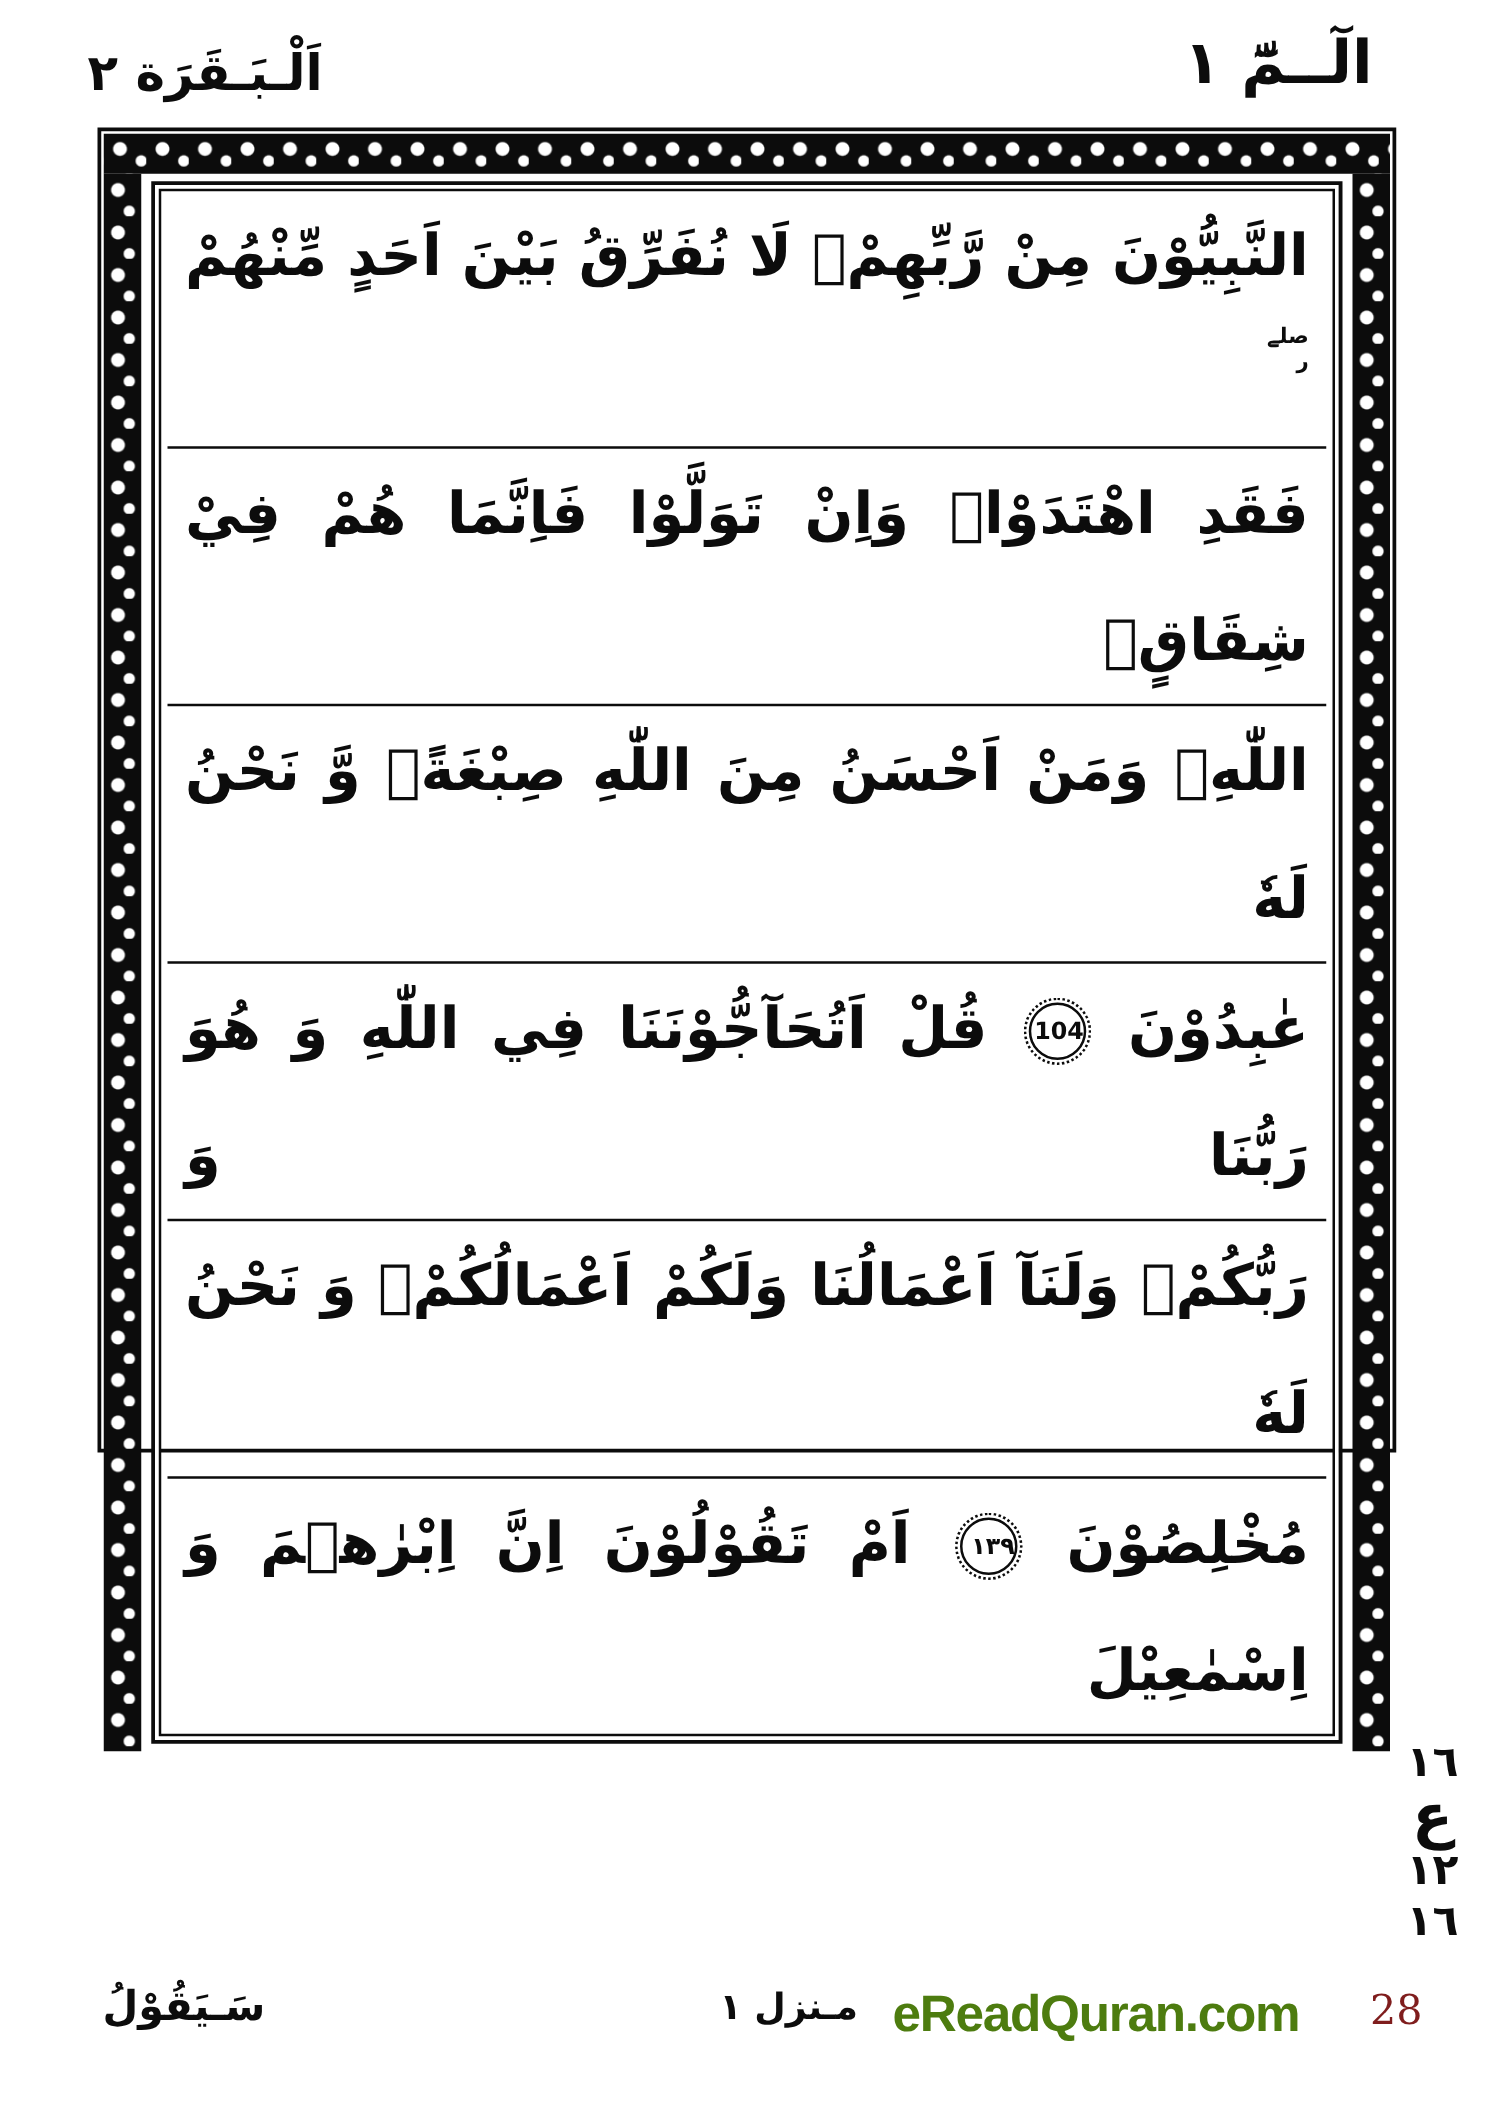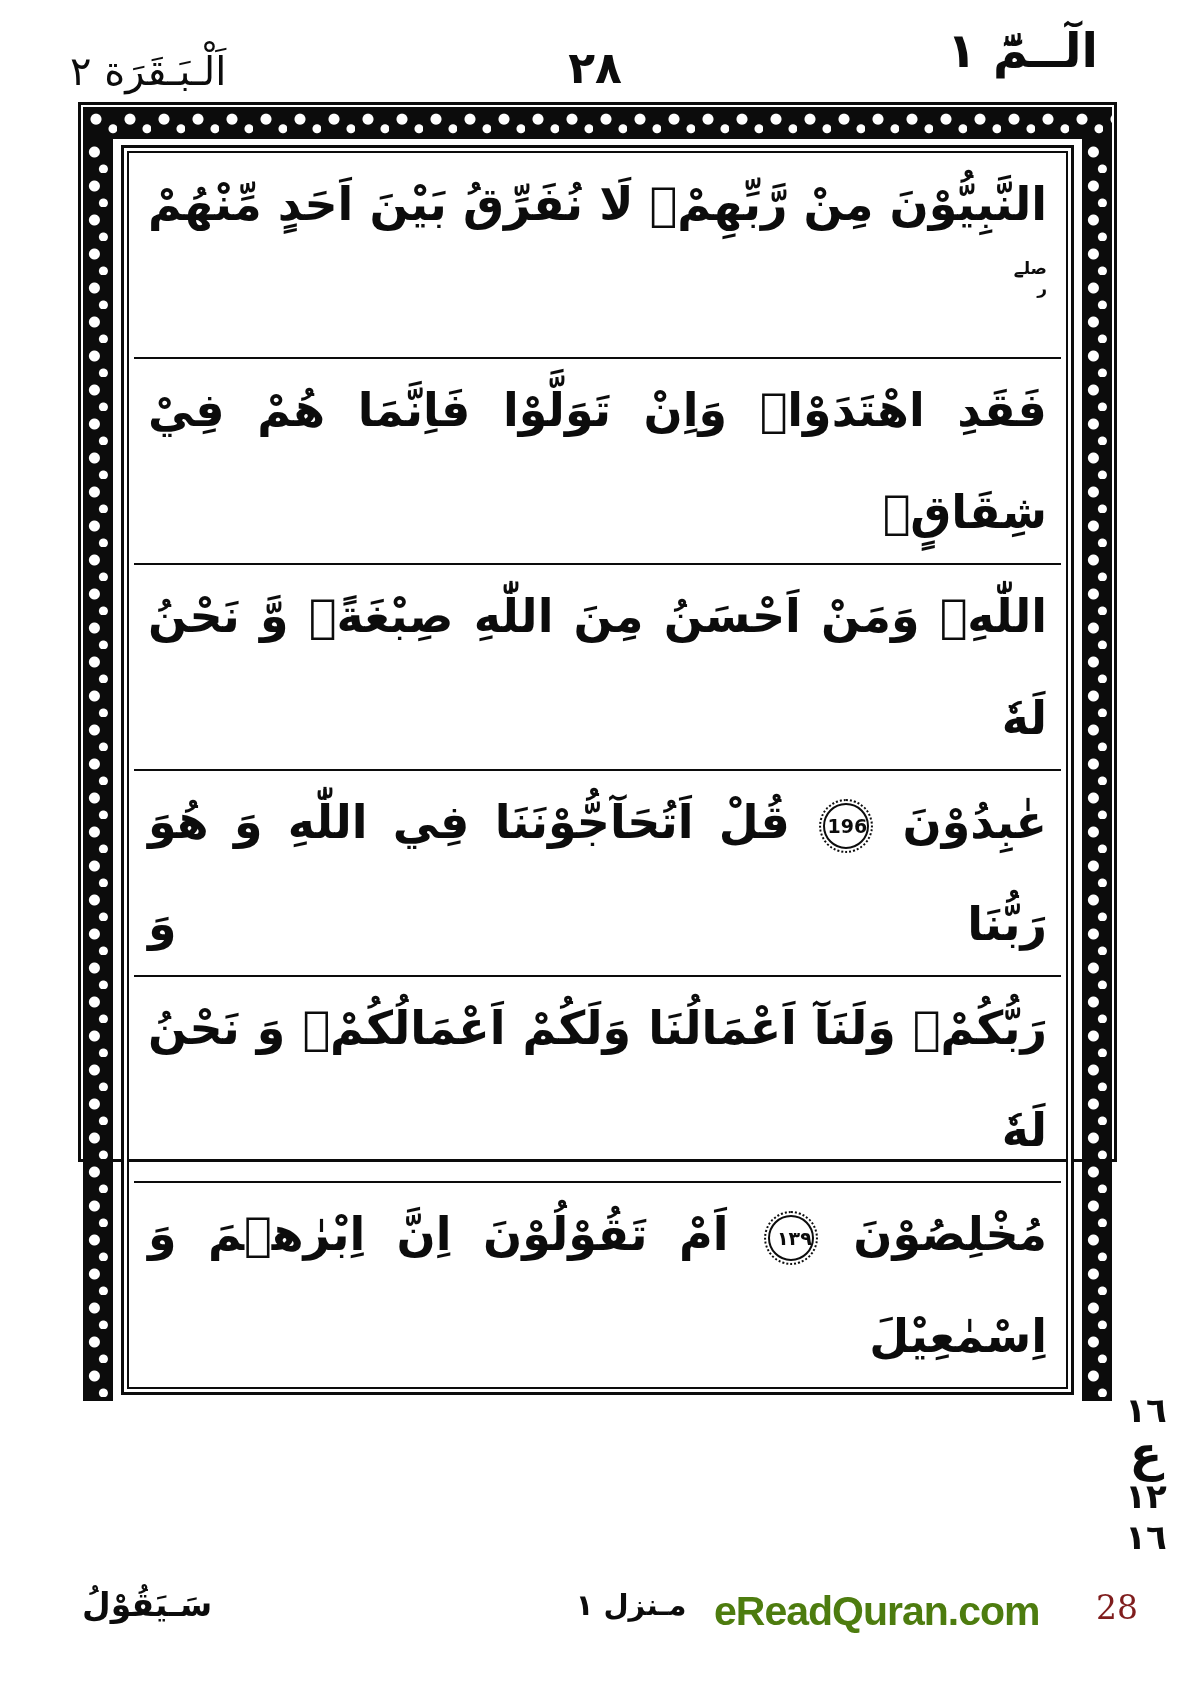--- a/index.html
+++ b/index.html
@@ -2,21 +2,21 @@
 <html><head>
 <meta charset="utf-8">
 <style>
   html,body { margin:0; padding:0; background:#ffffff; }
   .page {
     position:relative; width:1190px; height:1684px; background:#ffffff;
     font-family:"DejaVu Sans", sans-serif; color:#0c0c0c; overflow:hidden;
   }
 
   
-  .hdr-surah { position:absolute; left:70px; top:36px; font-size:40px; font-weight:normal; direction:rtl;margin-top:12px; }
+  .hdr-surah { position:absolute; left:70px; top:36px; font-size:40px; font-weight:bold; direction:rtl; }
   .hdr-pagenum { position:absolute; left:0; right:0; top:42px; text-align:center; font-size:44px; font-weight:bold; }
   .hdr-juz { position:absolute; right:92px; top:22px; font-size:48px; font-weight:bold; direction:rtl;margin-left:12px; }
 
   
   .frame {
     position:absolute; left:78px; top:102px; width:1039px; height:1060px;
     border:3px solid #0c0c0c; padding:2px; box-sizing:border-box; background:#fff;
     display:grid; grid-template-rows:32px 1fr 30px; grid-template-columns:30px 1fr 30px;
   }
   .band { background-color:#0c0c0c; }
@@ -76,35 +76,34 @@
     color:#4d7c0f; font-family:"Liberation Sans", sans-serif; letter-spacing:-1px;
   }
   .pageno { position:absolute; left:1096px; top:1588px; font-size:33px; color:#7f1d1d; font-family:"DejaVu Serif", serif; }
 </style>
 </head>
 <body>
 
 <div class="page">
 
   <div class="hdr-surah">اَلْـبَـقَرَة ٢</div>
-  <div class="hdr-pagenum">٢٨</div>
   <div class="hdr-juz">الٓــمّٓ ١</div>
 
   <div class="frame">
     <div class="band band-top"></div>
     <div class="band band-left"></div>
     <div class="band band-right"></div>
 
     <div class="inner">
       <div class="rows">
           <div class="line"><span class="seg-text">النَّبِيُّوْنَ مِنْ رَّبِّهِمْۚ لَا نُفَرِّقُ بَيْنَ اَحَدٍ مِّنْهُمْ</span> <span class="small-mark">صلے
 ر</span></div>
           <div class="line"><span class="seg-text">فَقَدِ اهْتَدَوْاۚ وَاِنْ تَوَلَّوْا فَاِنَّمَا هُمْ فِيْ شِقَاقٍۚ</span></div>
           <div class="line"><span class="seg-text">اللّٰهِۚ وَمَنْ اَحْسَنُ مِنَ اللّٰهِ صِبْغَةًۖ وَّ نَحْنُ لَهٗ</span></div>
-          <div class="line"><span class="seg-text">عٰبِدُوْنَ</span> <span class="ayah">196</span> <span class="seg-text">قُلْ اَتُحَآجُّوْنَنَا فِي اللّٰهِ وَ هُوَ رَبُّنَا وَ</span></div>
+          <div class="line"><span class="seg-text">عٰبِدُوْنَ</span> <span class="ayah">104</span> <span class="seg-text">قُلْ اَتُحَآجُّوْنَنَا فِي اللّٰهِ وَ هُوَ رَبُّنَا وَ</span></div>
           <div class="line"><span class="seg-text">رَبُّكُمْۚ وَلَنَآ اَعْمَالُنَا وَلَكُمْ اَعْمَالُكُمْۚ وَ نَحْنُ لَهٗ</span></div>
           <div class="line"><span class="seg-text">مُخْلِصُوْنَ</span> <span class="ayah">١٣٩</span> <span class="seg-text">اَمْ تَقُوْلُوْنَ اِنَّ اِبْرٰهٖمَ وَ اِسْمٰعِيْلَ</span></div>
         </div>
     </div>
   </div>
 
   <div class="ruku">
     <div class="num">١٦</div>
     <div class="ain">ع</div>
     <div class="num">١٢</div>

